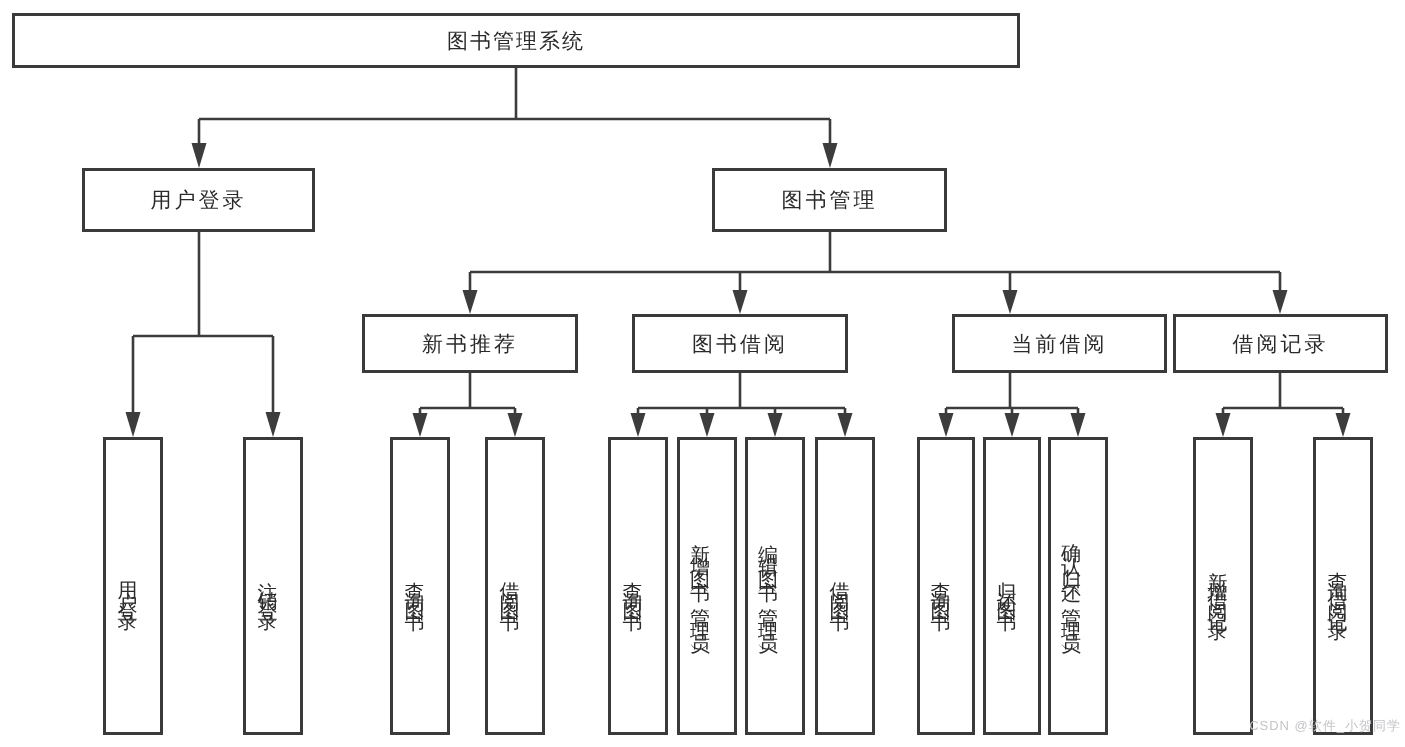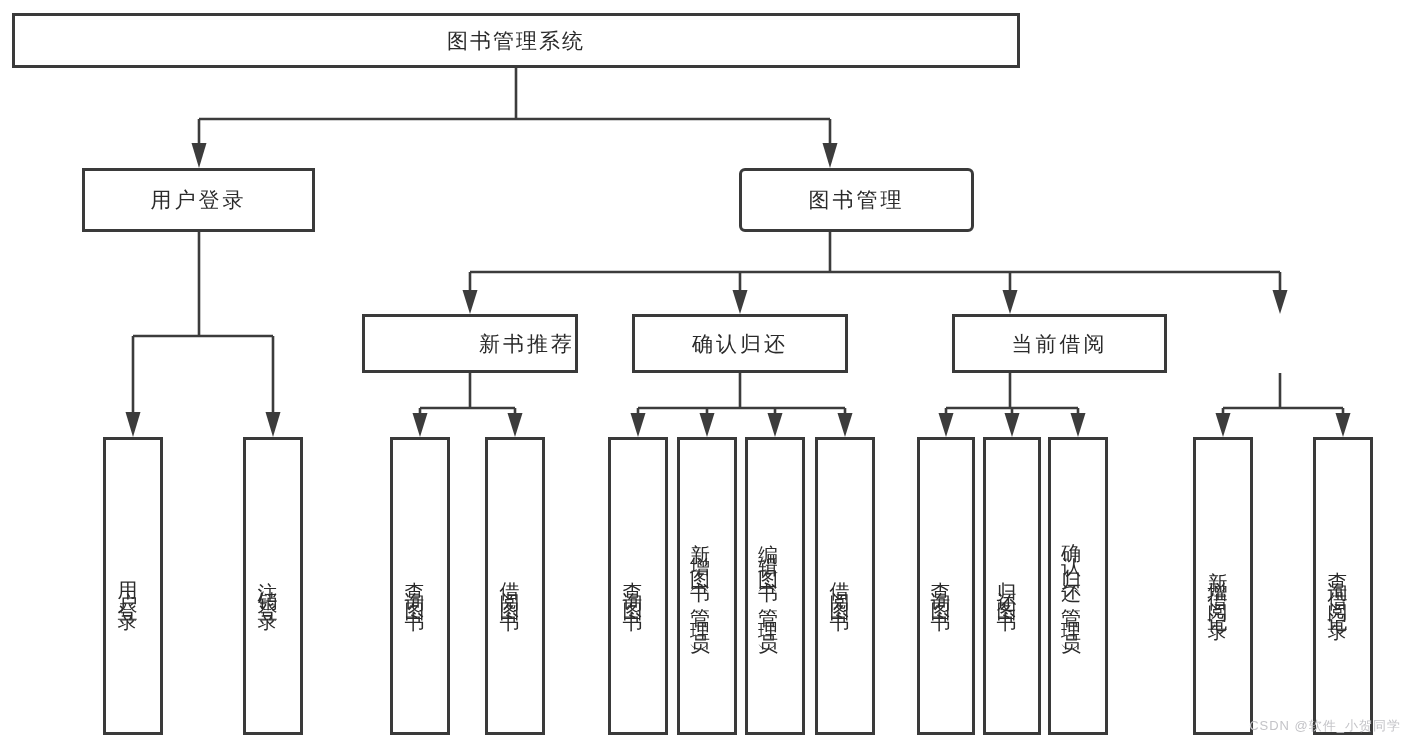--- a/index.html
+++ b/index.html
@@ -25,25 +25,25 @@
     color: #2a2a2a;
     white-space: nowrap;
   }
 
   
   .n-root { left: 12px; top: 13px; width: 1008px; height: 55px; }
   .n-root .hlabel { letter-spacing: 2px; }
 
   
   .n-user-login { left: 82px;  top: 168px; width: 233px; height: 64px; }
-  .n-book-mgmt  { left: 739px; top: 168px; width: 235px; height: 64px; border-radius: 6px; }
+  .n-book-mgmt  { left: 712px; top: 168px; width: 235px; height: 64px; }
 
   
   .lvl3 { top: 314px; height: 59px; }
-  .n-new-book-rec   { left: 362px;  width: 216px; justify-content: flex-end; }
+  .n-new-book-rec   { left: 362px;  width: 216px; }
   .n-book-borrow    { left: 632px;  width: 216px; }
   .n-current-borrow { left: 952px;  width: 215px; }
   .n-borrow-records { left: 1173px; width: 215px; }
 
   
   .leaf { top: 437px; width: 60px; height: 298px; }
   .leaf .vlabel {
     writing-mode: vertical-rl;
     text-orientation: mixed;
     font-size: 20px;
@@ -140,25 +140,28 @@
     <span class="hlabel">用户登录</span>
   </div>
   <div class="node n-book-mgmt">
     <span class="hlabel">图书管理</span>
   </div>
 
   <div class="node lvl3 n-new-book-rec">
     <span class="hlabel">新书推荐</span>
   </div>
   <div class="node lvl3 n-book-borrow">
-    <span class="hlabel">确认归还</span>
+    <span class="hlabel">图书借阅</span>
   </div>
   <div class="node lvl3 n-current-borrow">
     <span class="hlabel">当前借阅</span>
   </div>
+  <div class="node lvl3 n-borrow-records">
+    <span class="hlabel">借阅记录</span>
+  </div>
 
   <div class="node leaf ls4 n-leaf-user-login">
     <span class="vlabel">用户登录</span>
   </div>
   <div class="node leaf ls4 n-leaf-logout">
     <span class="vlabel">注销登录</span>
   </div>
 
   <div class="node leaf ls4 n-leaf-rec-query">
     <span class="vlabel">查询图书</span>

